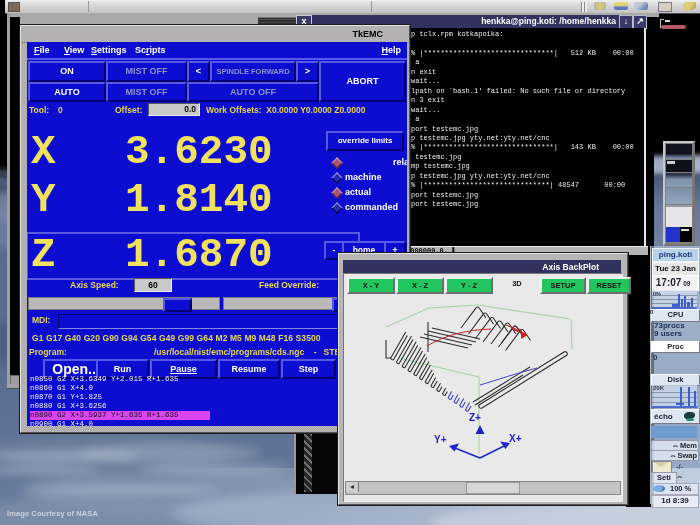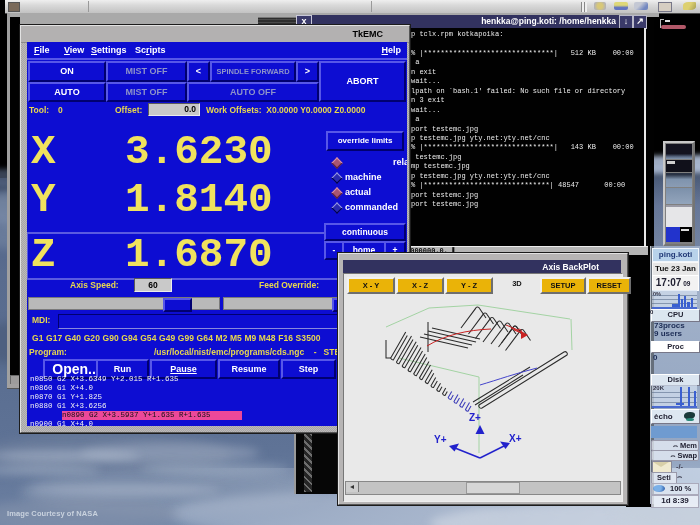--- a/index.html
+++ b/index.html
@@ -15,21 +15,21 @@
 
 #topbar{left:5px;top:0;width:695px;height:13px;background:linear-gradient(180deg,#efefef 0%,#d9d9d9 40%,#c2c2c2 100%);border-bottom:1px solid #4a4a4a;}
 
 #navybar{left:296px;top:15px;width:350px;height:13px;background:#32325f;}
 #termtitle{color:#fff;font-size:9px;font-weight:bold;}
 
 .frame{background:conic-gradient(#bcbaba 25%,#a8a6a6 0 50%,#bcbaba 0 75%,#a8a6a6 0) 0 0/2px 2px;border-top:1px solid #e2e2e2;border-left:1px solid #e2e2e2;border-right:1px solid #555;border-bottom:1px solid #555;box-shadow:0 0 0 1px #1c1c1c;}
 .blue{background:#0d0dd2;}
 .btn{border-top:2px solid #5757e8;border-left:2px solid #5757e8;border-right:2px solid #000070;border-bottom:2px solid #000070;background:#0d0dd2;color:#fff;font-weight:bold;text-align:center;}
 .btn.dis{color:#8d93c9;}
-.gbtn{background:#eab308;border-top:2px solid #f0f0f0;border-left:2px solid #f0f0f0;border-right:2px solid #6e6e6e;border-bottom:2px solid #6e6e6e;color:#111;font-weight:bold;text-align:center;}
+.gbtn{background:#22c55e;border-top:2px solid #f0f0f0;border-left:2px solid #f0f0f0;border-right:2px solid #6e6e6e;border-bottom:2px solid #6e6e6e;color:#111;font-weight:bold;text-align:center;}
 .ybox{background:#c9c9c9;border-top:1px solid #5a5a5a;border-left:1px solid #5a5a5a;border-right:1px solid #ececec;border-bottom:1px solid #ececec;color:#000;font-weight:bold;}
 .yel{color:#e8d84e;font-weight:bold;}
 .wt{color:#fff;font-weight:bold;}
 .num{font-family:"Liberation Mono",monospace;font-weight:bold;color:#f0e25e;}
 </style></head><body>
 <div id="scr">
 
 <div class="abs" id="earth"></div>
 <div class="abs" id="earthlight"></div>
 <div class="abs" style="left:150px;top:468px;width:550px;height:57px;background:linear-gradient(90deg,rgba(230,238,248,0) 0%,rgba(226,234,246,.4) 55%,rgba(233,240,250,.75) 100%);"></div>
@@ -147,21 +147,20 @@
 
   <div class="abs btn" style="left:299px;top:89px;width:74px;height:16px;font-size:8px;line-height:16px;white-space:nowrap;">override limits</div>
   <div class="abs" style="left:306px;top:117px;width:6px;height:6px;background:#a85572;transform:rotate(45deg);border-top:1px solid #d892ac;border-left:1px solid #d892ac;border-right:1px solid #5a2038;border-bottom:1px solid #5a2038;"></div>
   <div class="abs wt" style="left:318px;top:115px;font-size:9px;padding-left:48px;">relative</div>
   <div class="abs" style="left:306px;top:132px;width:6px;height:6px;background:#2a2ab0;transform:rotate(45deg);border-top:1px solid #9a9ae2;border-left:1px solid #9a9ae2;border-right:1px solid #000048;border-bottom:1px solid #000048;"></div>
   <div class="abs wt" style="left:318px;top:130px;font-size:9px;">machine</div>
   <div class="abs" style="left:306px;top:147px;width:6px;height:6px;background:#a85572;transform:rotate(45deg);border-top:1px solid #d892ac;border-left:1px solid #d892ac;border-right:1px solid #5a2038;border-bottom:1px solid #5a2038;"></div>
   <div class="abs wt" style="left:318px;top:145px;font-size:9px;">actual</div>
   <div class="abs" style="left:306px;top:162px;width:6px;height:6px;background:#2a2ab0;transform:rotate(45deg);border-top:1px solid #9a9ae2;border-left:1px solid #9a9ae2;border-right:1px solid #000048;border-bottom:1px solid #000048;"></div>
   <div class="abs wt" style="left:318px;top:160px;font-size:9px;">commanded</div>
-  <div class="abs btn" style="left:297px;top:181px;width:78px;height:14px;font-size:8.5px;line-height:14px;">continuous</div>
   <div class="abs btn" style="left:297px;top:199px;width:16px;height:15px;font-size:8.5px;line-height:15px;">-</div>
   <div class="abs btn" style="left:315px;top:199px;width:40px;height:15px;font-size:8.5px;line-height:15px;">home</div>
   <div class="abs btn" style="left:357px;top:199px;width:18px;height:15px;font-size:8.5px;line-height:15px;">+</div>
 
   <div class="abs yel" style="left:43px;top:238px;font-size:8.5px;white-space:nowrap;">Axis Speed:</div>
   <div class="abs ybox" style="left:107px;top:236px;width:36px;height:12px;font-size:8.5px;text-align:center;line-height:12px;">60</div>
   <div class="abs yel" style="left:232px;top:238px;font-size:8.5px;white-space:nowrap;">Feed Override:</div>
   <div class="abs ybox" style="left:311px;top:236px;width:36px;height:12px;font-size:8.5px;text-align:left;line-height:12px;padding-left:2px;">75</div>
 
   <div class="abs" style="left:1px;top:255px;width:190px;height:11px;background:#b9b9b9;border:1px solid #7a7a7a;"></div>
@@ -180,21 +179,21 @@
   <div class="abs btn" style="left:16px;top:317px;width:62px;height:16px;font-size:14px;line-height:16px;">Open...</div>
   <div class="abs btn" style="left:69px;top:317px;width:49px;height:16px;font-size:9px;line-height:16px;">Run</div>
   <div class="abs btn" style="left:123px;top:317px;width:63px;height:16px;font-size:9px;line-height:16px;text-decoration:underline;">Pause</div>
   <div class="abs btn" style="left:191px;top:317px;width:58px;height:16px;font-size:9px;line-height:16px;">Resume</div>
   <div class="abs btn" style="left:254px;top:317px;width:51px;height:16px;font-size:9px;line-height:16px;">Step</div>
 
   <div class="abs mono" style="left:3px;top:333px;width:372px;color:#f2f2f2;font-size:7.5px;line-height:9.0px;white-space:pre;">n0850 G2 X+3.6349 Y+2.015 R+1.635
 n0860 G1 X+4.0
 n0870 G1 Y+1.825
 n0880 G1 X+3.6256
-<span style="background:#ec4899;color:#111;display:inline-block;width:180px;margin-left:32px;">n0890 G2 X+3.5937 Y+1.635 R+1.635</span>
+<span style="background:#d946ef;color:#111;display:inline-block;width:180px;">n0890 G2 X+3.5937 Y+1.635 R+1.635</span>
 n0900 G1 X+4.0</div>
  </div>
 </div>
 
 <div class="abs frame" style="left:338px;top:253px;width:288px;height:250px;background:#b7b5b5;">
   <div class="abs" style="left:4px;top:6px;width:278px;height:13px;background:#32325f;">
     <div class="abs" style="right:22px;top:2px;color:#fff;font-size:8.5px;font-weight:bold;">Axis BackPlot</div>
   </div>
   <div class="abs" style="left:4px;top:19px;width:278px;height:227px;background:#e9e9e9;border-top:1px solid #777;border-left:1px solid #777;border-right:1px solid #eee;border-bottom:1px solid #eee;">
     <div class="abs gbtn" style="left:3px;top:3px;width:44px;height:13px;font-size:7.5px;line-height:13px;">X - Y</div>

